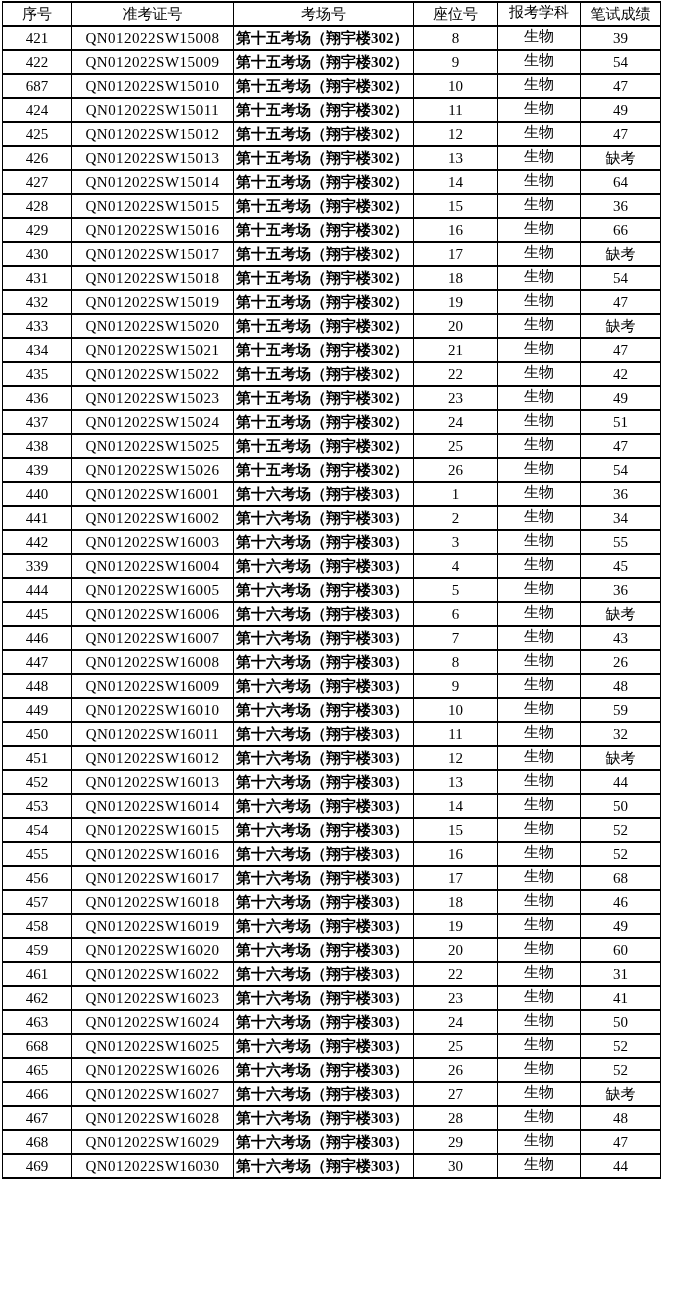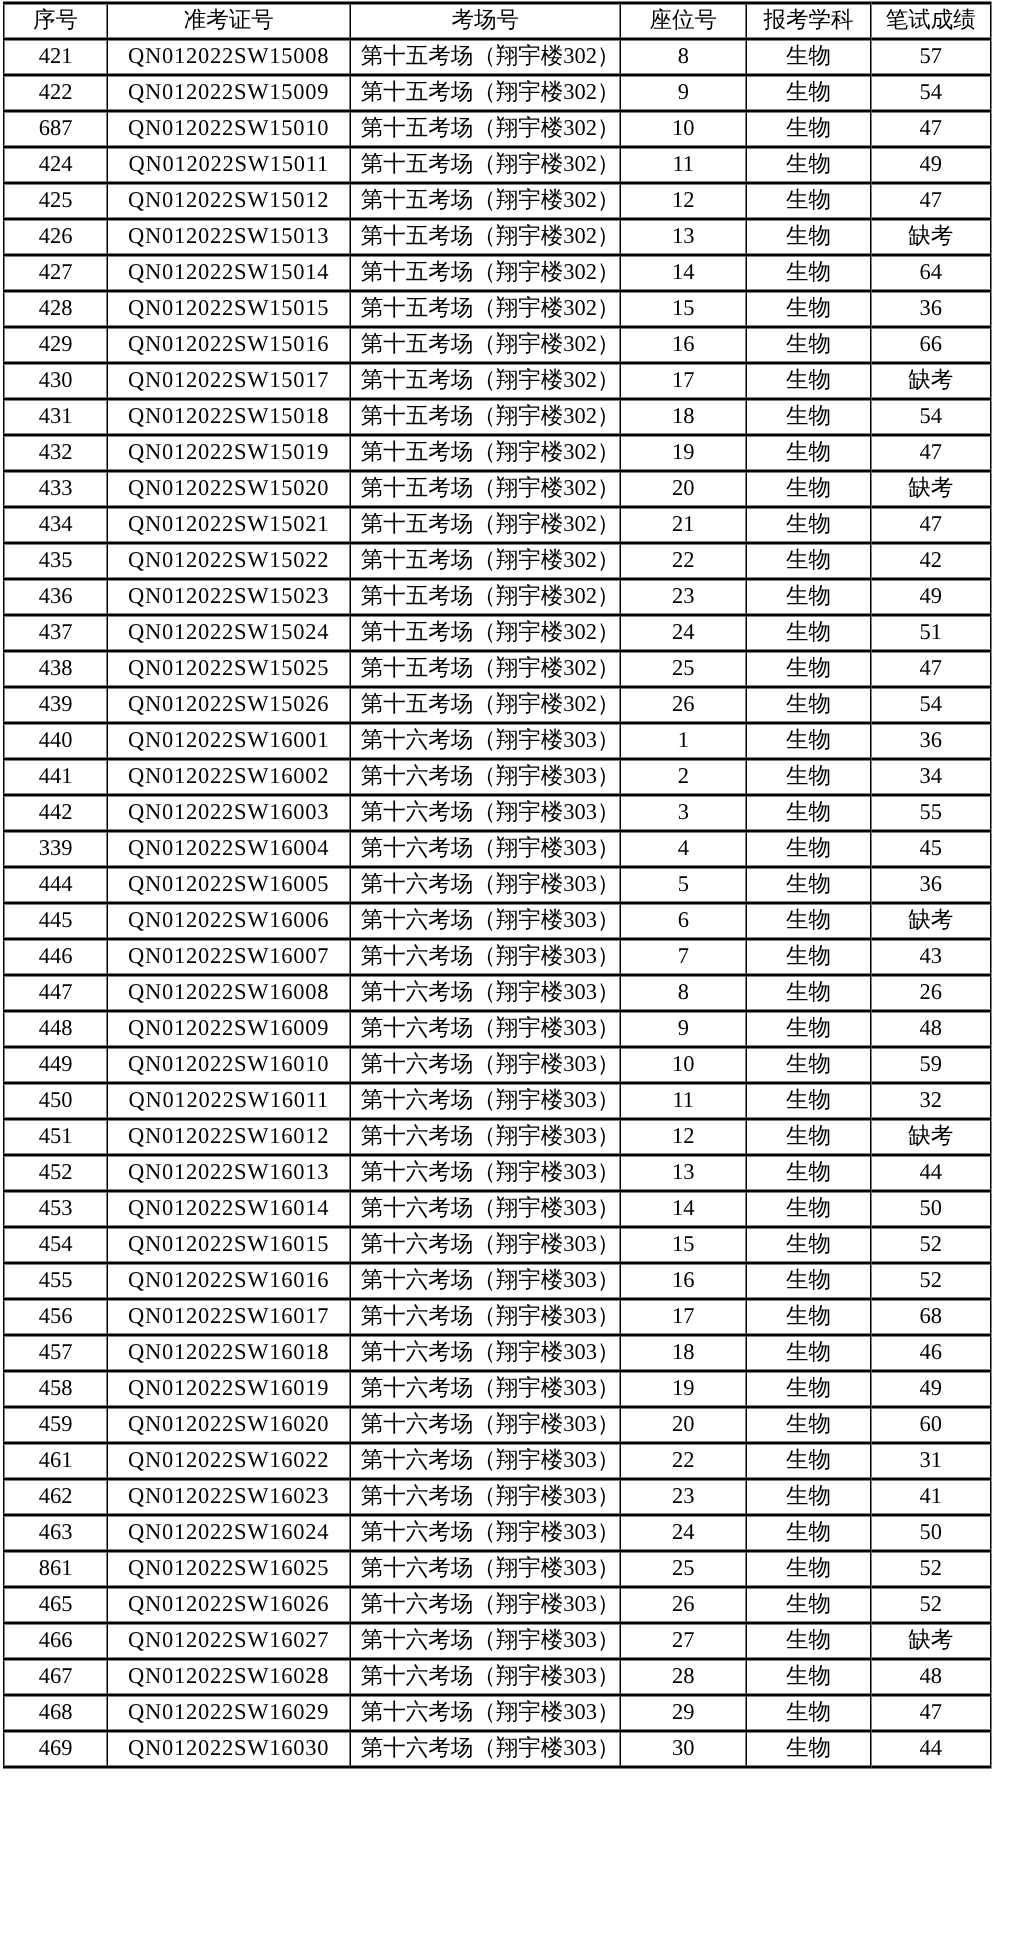--- a/index.html
+++ b/index.html
@@ -37,25 +37,26 @@
     overflow: hidden;
     line-height: 22px;
   }
   .score-table thead th {
     font-size: 15px;
   }
   .col-index  { width: 69px;  }
   .col-ticket { width: 162px; }
   .col-room   { width: 180px; margin-top: 38px; }
   .col-seat   { width: 84px;  }
-  .col-subject{ width: 83px;  }
+  .col-subject{ width: 83px; font-family: Liberation Mono, monospace;  }
   .col-score  { width: 80px;  }
   td.col-room {
-    text-align: right;
+    text-align: left;
     padding-left: 2px;
+    font-weight: bold;
   }
   td.col-ticket {
     letter-spacing: 0.5px;
   }
 </style>
 </head>
 <body>
 
 <table class="score-table">
   <colgroup>
@@ -76,21 +77,21 @@
       <th class="col-score">笔试成绩</th>
     </tr>
   </thead>
   <tbody>
       <tr>
         <td class="col-index">421</td>
         <td class="col-ticket">QN012022SW15008</td>
         <td class="col-room">第十五考场（翔宇楼302）</td>
         <td class="col-seat">8</td>
         <td class="col-subject">生物</td>
-        <td class="col-score">57</td>
+        <td class="col-score">39</td>
       </tr>
       <tr>
         <td class="col-index">422</td>
         <td class="col-ticket">QN012022SW15009</td>
         <td class="col-room">第十五考场（翔宇楼302）</td>
         <td class="col-seat">9</td>
         <td class="col-subject">生物</td>
         <td class="col-score">54</td>
       </tr>
       <tr>
@@ -407,21 +408,21 @@
       </tr>
       <tr>
         <td class="col-index">463</td>
         <td class="col-ticket">QN012022SW16024</td>
         <td class="col-room">第十六考场（翔宇楼303）</td>
         <td class="col-seat">24</td>
         <td class="col-subject">生物</td>
         <td class="col-score">50</td>
       </tr>
       <tr>
-        <td class="col-index">861</td>
+        <td class="col-index">668</td>
         <td class="col-ticket">QN012022SW16025</td>
         <td class="col-room">第十六考场（翔宇楼303）</td>
         <td class="col-seat">25</td>
         <td class="col-subject">生物</td>
         <td class="col-score">52</td>
       </tr>
       <tr>
         <td class="col-index">465</td>
         <td class="col-ticket">QN012022SW16026</td>
         <td class="col-room">第十六考场（翔宇楼303）</td>

